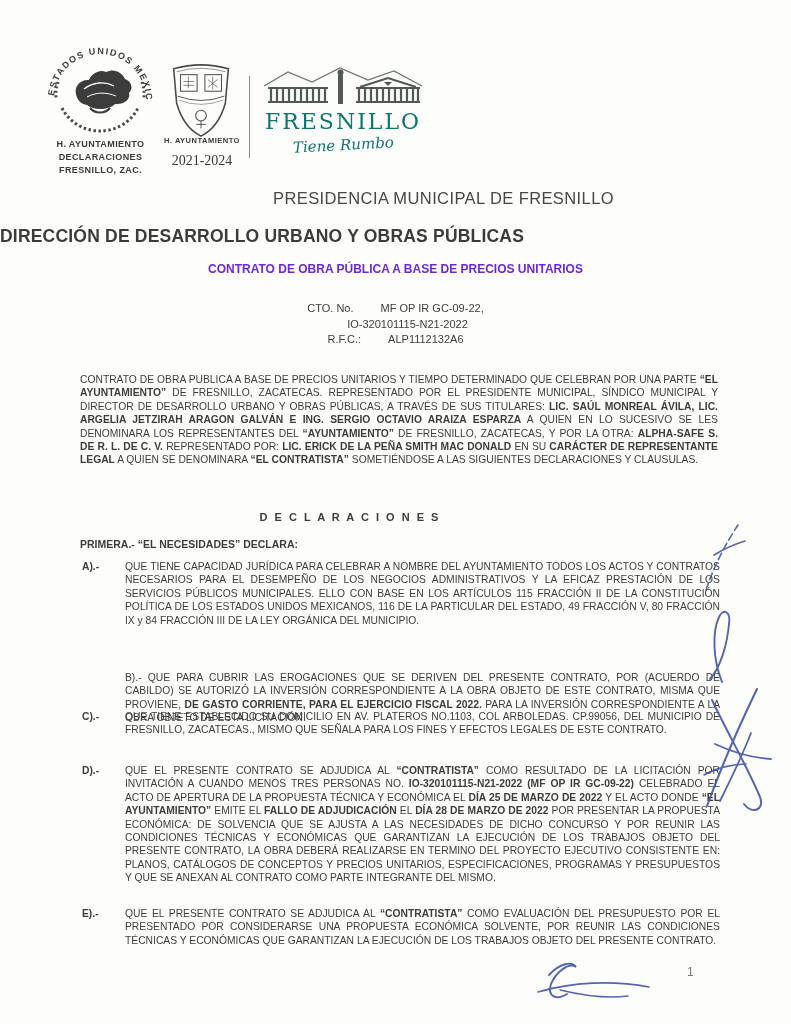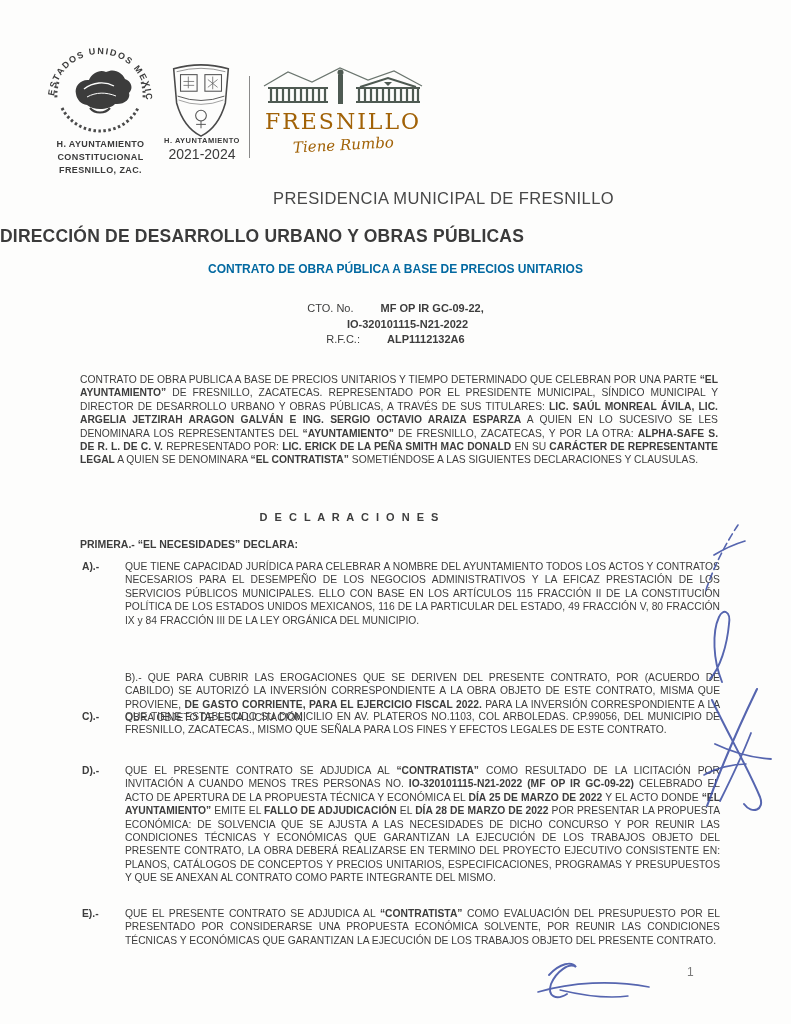--- a/index.html
+++ b/index.html
@@ -13,37 +13,37 @@
     overflow:hidden;
   }
   
   .hdr{position:absolute;top:40px;left:40px;width:400px;height:130px;}
   .seal{position:absolute;left:2px;top:2px;width:116px;height:100px;}
   .seal-caption{position:absolute;left:-12px;top:98px;width:145px;text-align:center;
     font-size:9px;font-weight:bold;line-height:13px;color:#3a3a3a;letter-spacing:.4px;}
   .shield{position:absolute;left:128px;top:20px;width:66px;height:80px;}
   .shield-caption{position:absolute;left:112px;top:96px;width:100px;text-align:center;color:#3a3a3a;}
   .shield-caption .l1{font-size:7.5px;font-weight:bold;letter-spacing:.5px;display:block;}
-  .shield-caption .l2{font-size:14px;font-family:Liberation Sans, sans-serif;display:block;margin-top:1px;}
+  .shield-caption .l2{font-size:14px;font-family:Liberation Serif, serif;display:block;margin-top:8px;}
   .hdr-divider{position:absolute;left:209px;top:36px;width:1px;height:82px;background:#8a8a8a;}
-  .brand{position:absolute;left:218px;top:26px;width:170px;text-align:center;color:#a16207;}
+  .brand{position:absolute;left:218px;top:26px;width:170px;text-align:center;color:#0f766e;}
   .brand-sil{display:block;margin:0 auto;}
   .brand-name{font-family:"DejaVu Serif",serif;font-size:22px;letter-spacing:2px;line-height:24px;}
   .brand-tag{font-family:"DejaVu Serif",serif;font-style:italic;font-size:15px;line-height:18px;
     transform:rotate(-3deg);display:inline-block;margin-top:2px;}
   
   .t1{position:absolute;top:189px;left:0;width:791px;text-align:center;
       font-size:16.5px;font-weight:400;color:#474747;letter-spacing:.4px;padding-left:48px;}
   .t2{position:absolute;top:226px;left:0;width:791px;
       font-size:17.5px;font-weight:bold;color:#3b3b3b;letter-spacing:.2px;}
   .t3{position:absolute;top:262px;left:0;width:791px;text-align:center;
-      font-size:12px;font-weight:bold;color:#0369a1;}
+      font-size:12px;font-weight:bold;color:#6d28d9;}
   .ids{position:absolute;top:301px;left:0;width:791px;text-align:center;
       font-size:11px;line-height:15.5px;color:#3d3d3d;}
-  .ids .b{font-weight:bold;padding-left:24px;}
+  .ids .b{font-weight:normal;padding-left:24px;}
   
   .b{font-weight:bold;}
   .intro{position:absolute;top:373px;left:80px;width:638px;
       font-size:10.3px;line-height:13.4px;text-align:justify;}
   .sec-decl{position:absolute;top:511px;left:0;width:700px;text-align:center;
       font-size:11px;font-weight:bold;letter-spacing:2px;}
   .sec-prim{position:absolute;top:538px;left:80px;width:638px;
       font-size:10.5px;font-weight:bold;}
   .item{position:absolute;left:82px;width:638px;display:flex;
       font-size:10.3px;line-height:13.4px;}
@@ -76,21 +76,21 @@
       <path d="M20,66 A42,40 0 0 0 96,66" fill="none" stroke="#4a4a4a" stroke-width="3" stroke-dasharray="2.5 2.5"></path>
       <path d="M16,40 A44,42 0 0 0 14,56" fill="none" stroke="#4a4a4a" stroke-width="3" stroke-dasharray="2 2.5"></path>
       <path d="M100,40 A44,42 0 0 1 102,56" fill="none" stroke="#4a4a4a" stroke-width="3" stroke-dasharray="2 2.5"></path>
       <path fill="#3c3c3c" d="M34,52 C32,44 39,37 47,38 C50,31 58,27 64,30 C72,26 80,30 83,37 C89,39 92,46 87,51 C89,57 82,63 73,62 C67,68 52,69 45,63 C39,62 35,58 34,52 Z"></path>
       <path d="M42,47 C51,40 63,39 72,44" stroke="#fdfdfc" stroke-width="1.4" fill="none"></path>
       <path d="M45,55 C54,50 64,50 74,54" stroke="#fdfdfc" stroke-width="1" fill="none"></path>
       <path d="M48,66 C53,72 63,72 68,66" stroke="#3c3c3c" stroke-width="2" fill="none"></path>
     </svg>
     <div class="seal-caption">
       <span>H. AYUNTAMIENTO</span><br>
-      <span>CONSTITUCIONAL</span><br>
+      <span>DECLARACIONES</span><br>
       <span>FRESNILLO, ZAC.</span>
     </div>
 
     <svg class="shield" viewBox="0 0 66 82">
       <path d="M5,9 Q33,1 61,9 L58,44 Q51,69 33,78 Q15,69 8,44 Z" fill="none" stroke="#4a4a4a" stroke-width="1.6"></path>
       <path d="M8,12 Q33,5 58,12" fill="none" stroke="#777" stroke-width=".8"></path>
       <rect x="12" y="15" width="17" height="17" fill="none" stroke="#555" stroke-width="1.1"></rect>
       <rect x="37" y="15" width="17" height="17" fill="none" stroke="#555" stroke-width="1.1"></rect>
       <path d="M15,22 h11 M15,26 h11 M20,17 v12" stroke="#666" stroke-width=".8" fill="none"></path>
       <path d="M40,20 l10,8 M40,28 l10,-8 M45,17 v13" stroke="#666" stroke-width=".8" fill="none"></path>

